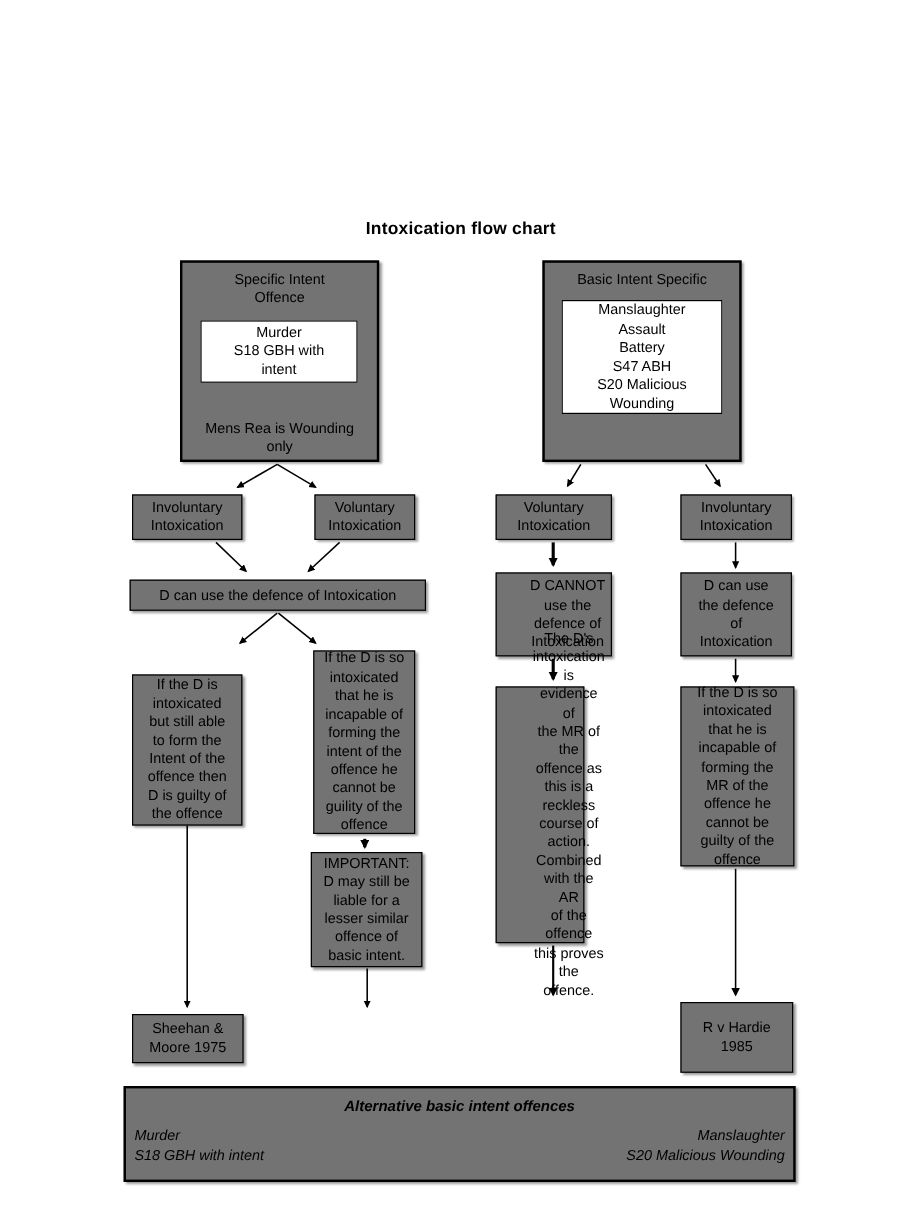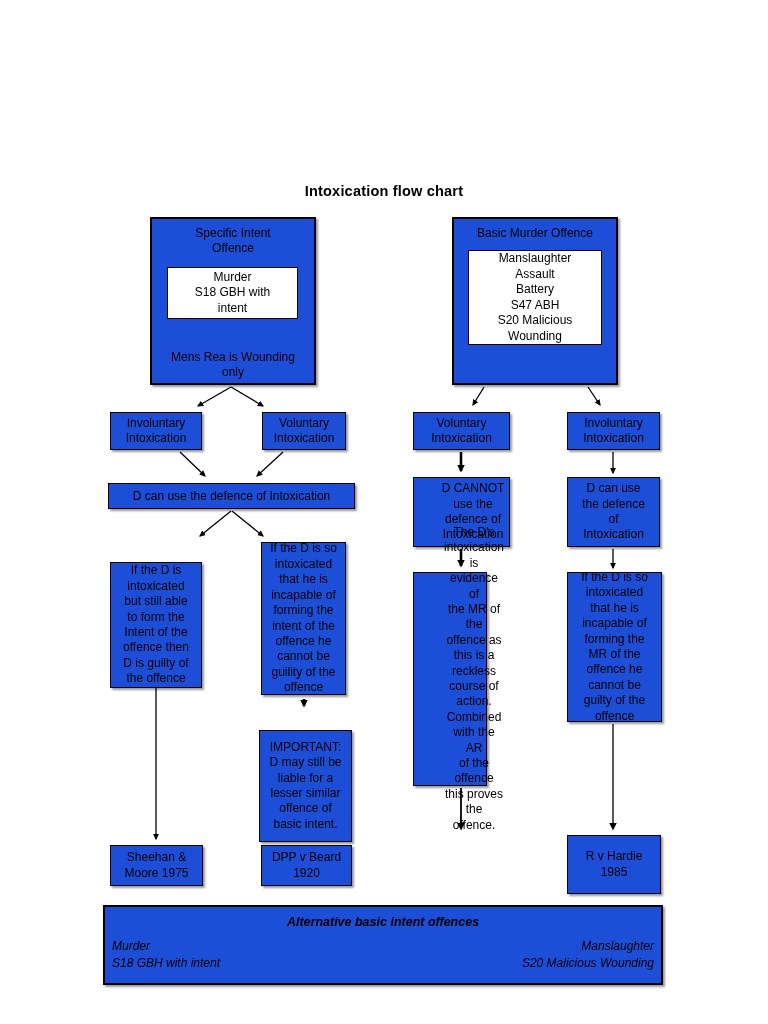--- a/index.html
+++ b/index.html
@@ -1,20 +1,20 @@
 <!DOCTYPE html>
 <html><head>
 <meta charset="utf-8">
 <style>
   html,body{margin:0;padding:0;background:#ffffff;}
   #page{position:relative;width:768px;height:1024px;background:#ffffff;
         font-family:"Liberation Sans","DejaVu Sans",sans-serif;color:#000;overflow:hidden;}
   .title{position:absolute;left:0;top:183px;width:768px;text-align:center;
          font-size:14.5px;font-weight:bold;letter-spacing:.2px;}
-  .box{position:absolute;background:#1d4ed8;border:1.5px solid #000;
+  .box{position:absolute;background:#737373;border:1.5px solid #000;
        box-shadow:2px 2px 2px rgba(0,0,0,0.40);box-sizing:border-box;}
   .node{display:flex;align-items:center;justify-content:center;text-align:center;
         white-space:pre-line;font-size:12px;line-height:15.4px;}
   .outer{border-width:2px;}
   .inner{position:absolute;background:#fff;border:1px solid #000;box-sizing:border-box;
          display:flex;align-items:center;justify-content:center;text-align:center;
          white-space:pre-line;font-size:12px;line-height:15.5px;box-shadow:none;}
   .headline{position:absolute;left:0;top:7px;width:100%;text-align:center;
             white-space:pre-line;font-size:12px;line-height:15px;}
   .mensrea{position:absolute;left:0;bottom:4px;width:100%;text-align:center;
@@ -77,21 +77,21 @@
     <div class="headline">Specific Intent
 Offence</div>
     <div class="inner" style="left:15px;top:48px;width:131px;height:52px;">Murder
 S18 GBH with
 intent</div>
     <div class="mensrea">Mens Rea is Wounding
 only</div>
   </div>
 
   <div class="box outer" style="left:452px;top:217px;width:166px;height:168px;">
-    <div class="headline">Basic Murder Offence</div>
+    <div class="headline">Basic Intent Specific</div>
     <div class="inner" style="left:14px;top:31px;width:134px;height:95px;">Manslaughter
 Assault
 Battery
 S47 ABH
 S20 Malicious
 Wounding</div>
   </div>
 
   <div class="box node" style="left:110px;top:412px;width:92px;height:38px;">Involuntary
 Intoxication</div>
@@ -115,21 +115,21 @@
   <div class="box node" style="left:261px;top:542px;width:85px;height:153px;">If the D is so
 intoxicated
 that he is
 incapable of
 forming the
 intent of the
 offence he
 cannot be
 guility of the
 offence</div>
-  <div class="box node" style="left:259px;top:730px;width:93px;height:112px;text-align:center;">IMPORTANT:
+  <div class="box node" style="left:259px;top:710px;width:93px;height:96px;text-align:center;">IMPORTANT:
 D may still be
 liable for a
 lesser similar
 offence of
 basic intent.</div>
 
   <div class="box node" style="left:413px;top:477px;width:97px;height:70px;padding-left:23px;">D CANNOT
 use the
 defence of
 Intoxication</div>
@@ -157,22 +157,20 @@
 incapable of
 forming the
 MR of the
 offence he
 cannot be
 guilty of the
 offence</div>
 
   <div class="box node" style="left:110px;top:845px;width:93px;height:41px;">Sheehan &amp;
 Moore 1975</div>
-  <div class="box node" style="left:261px;top:845px;width:91px;height:41px;">DPP v Beard
-1920</div>
   <div class="box node" style="left:567px;top:835px;width:94px;height:59px;">R v Hardie
 1985</div>
 
   <div class="box footerbox" style="left:103px;top:905px;width:560px;height:80px;font-style:italic;">
     <div class="f-title">Alternative basic intent offences</div>
     <div class="f-left">Murder
 S18 GBH with intent</div>
     <div class="f-right">Manslaughter
 S20 Malicious Wounding</div>
   </div>

